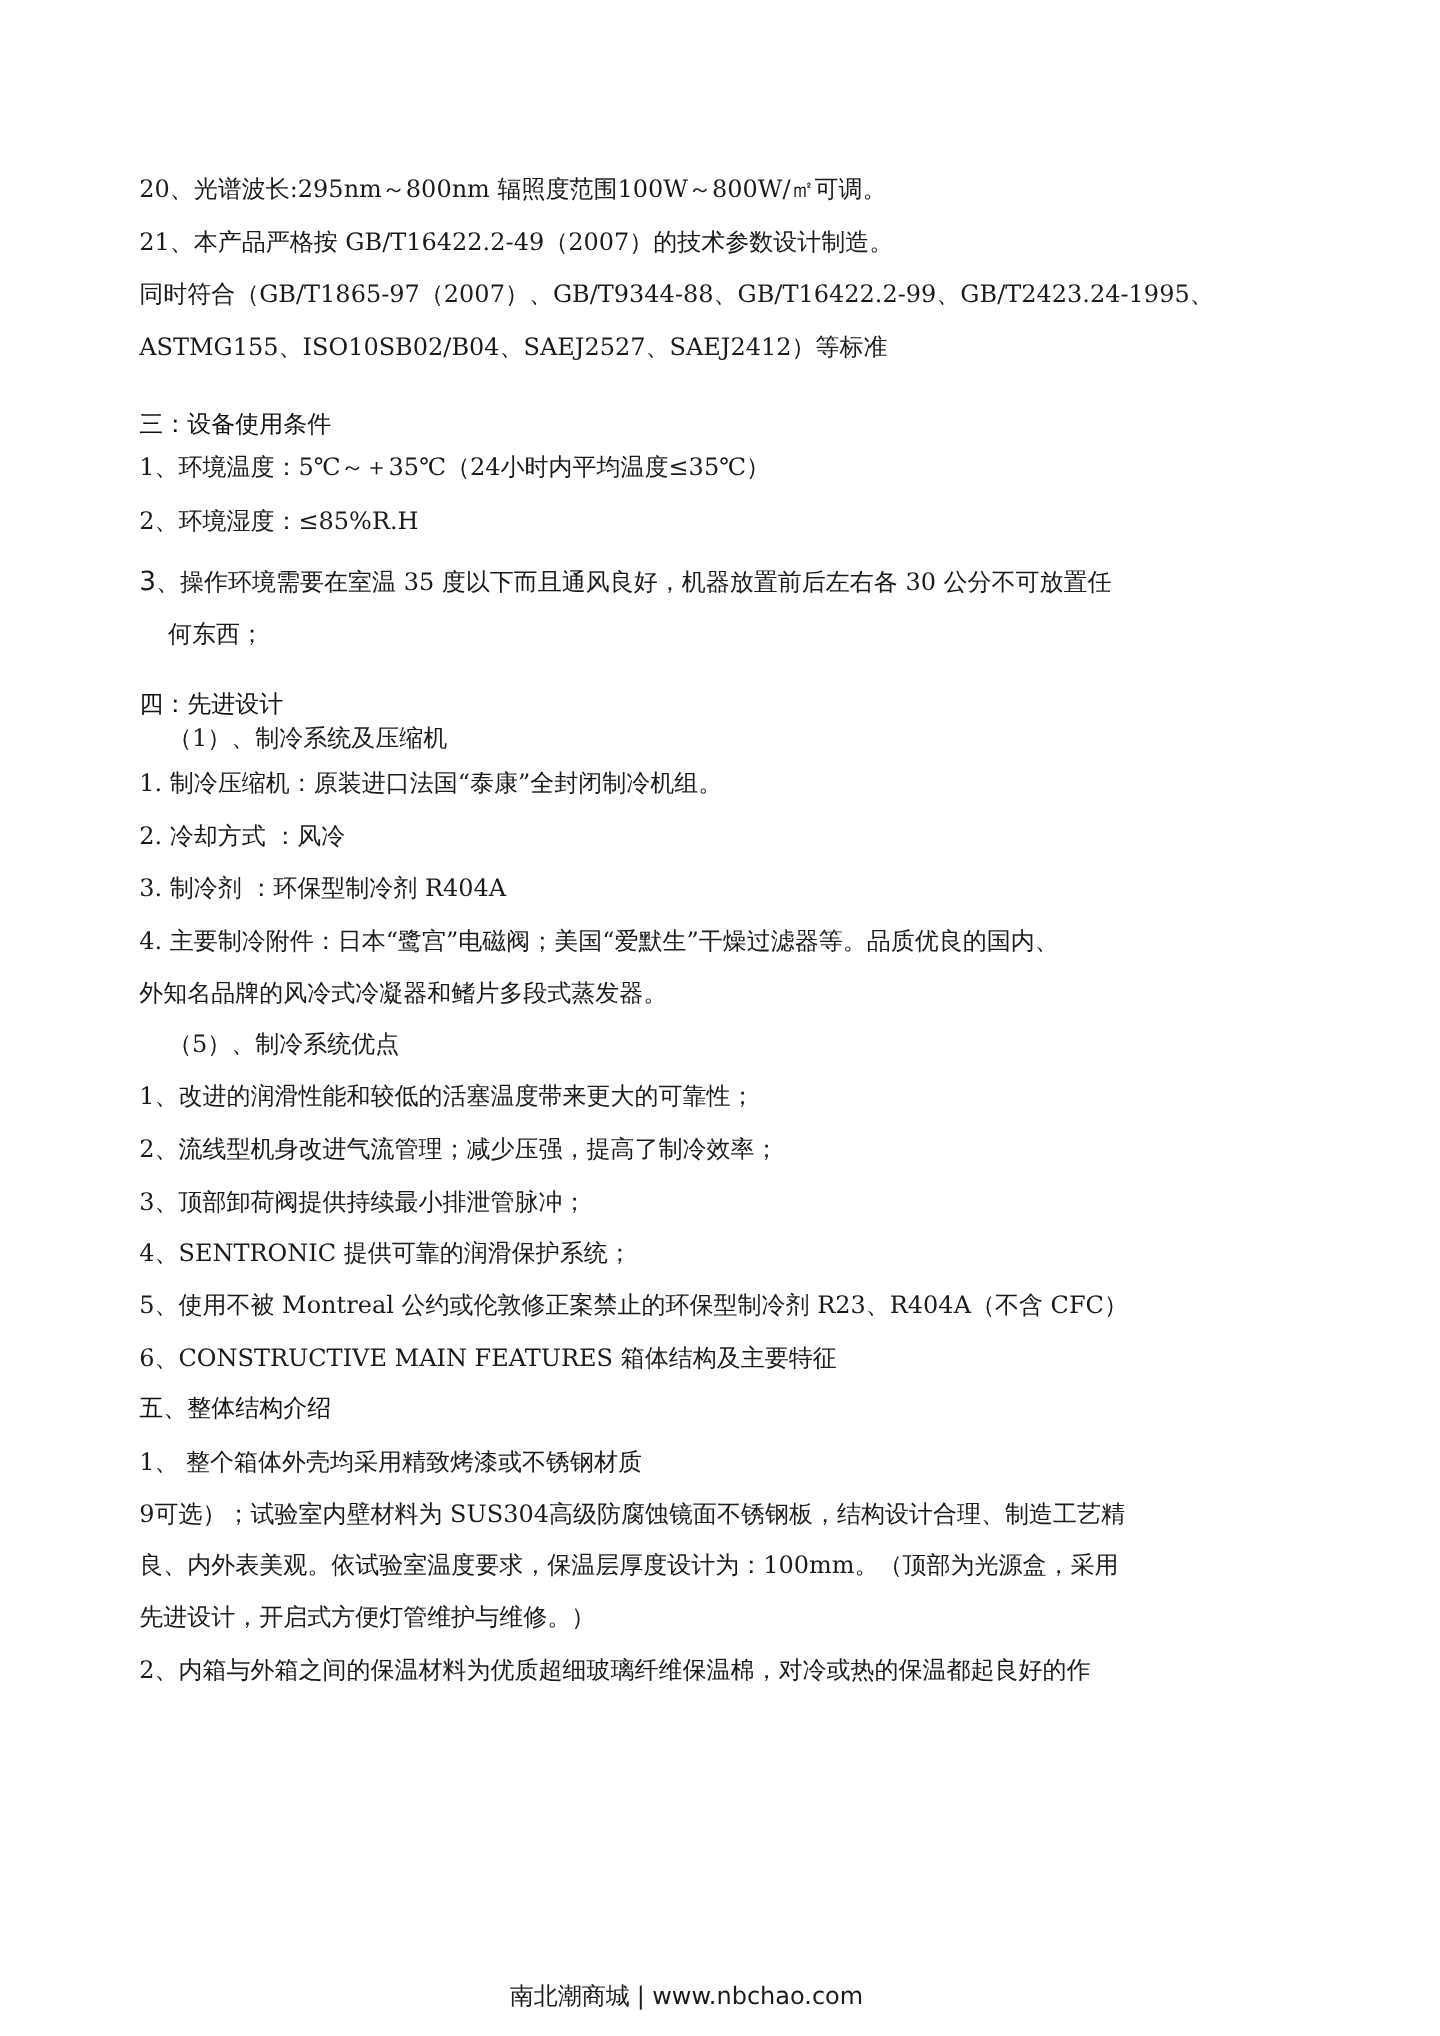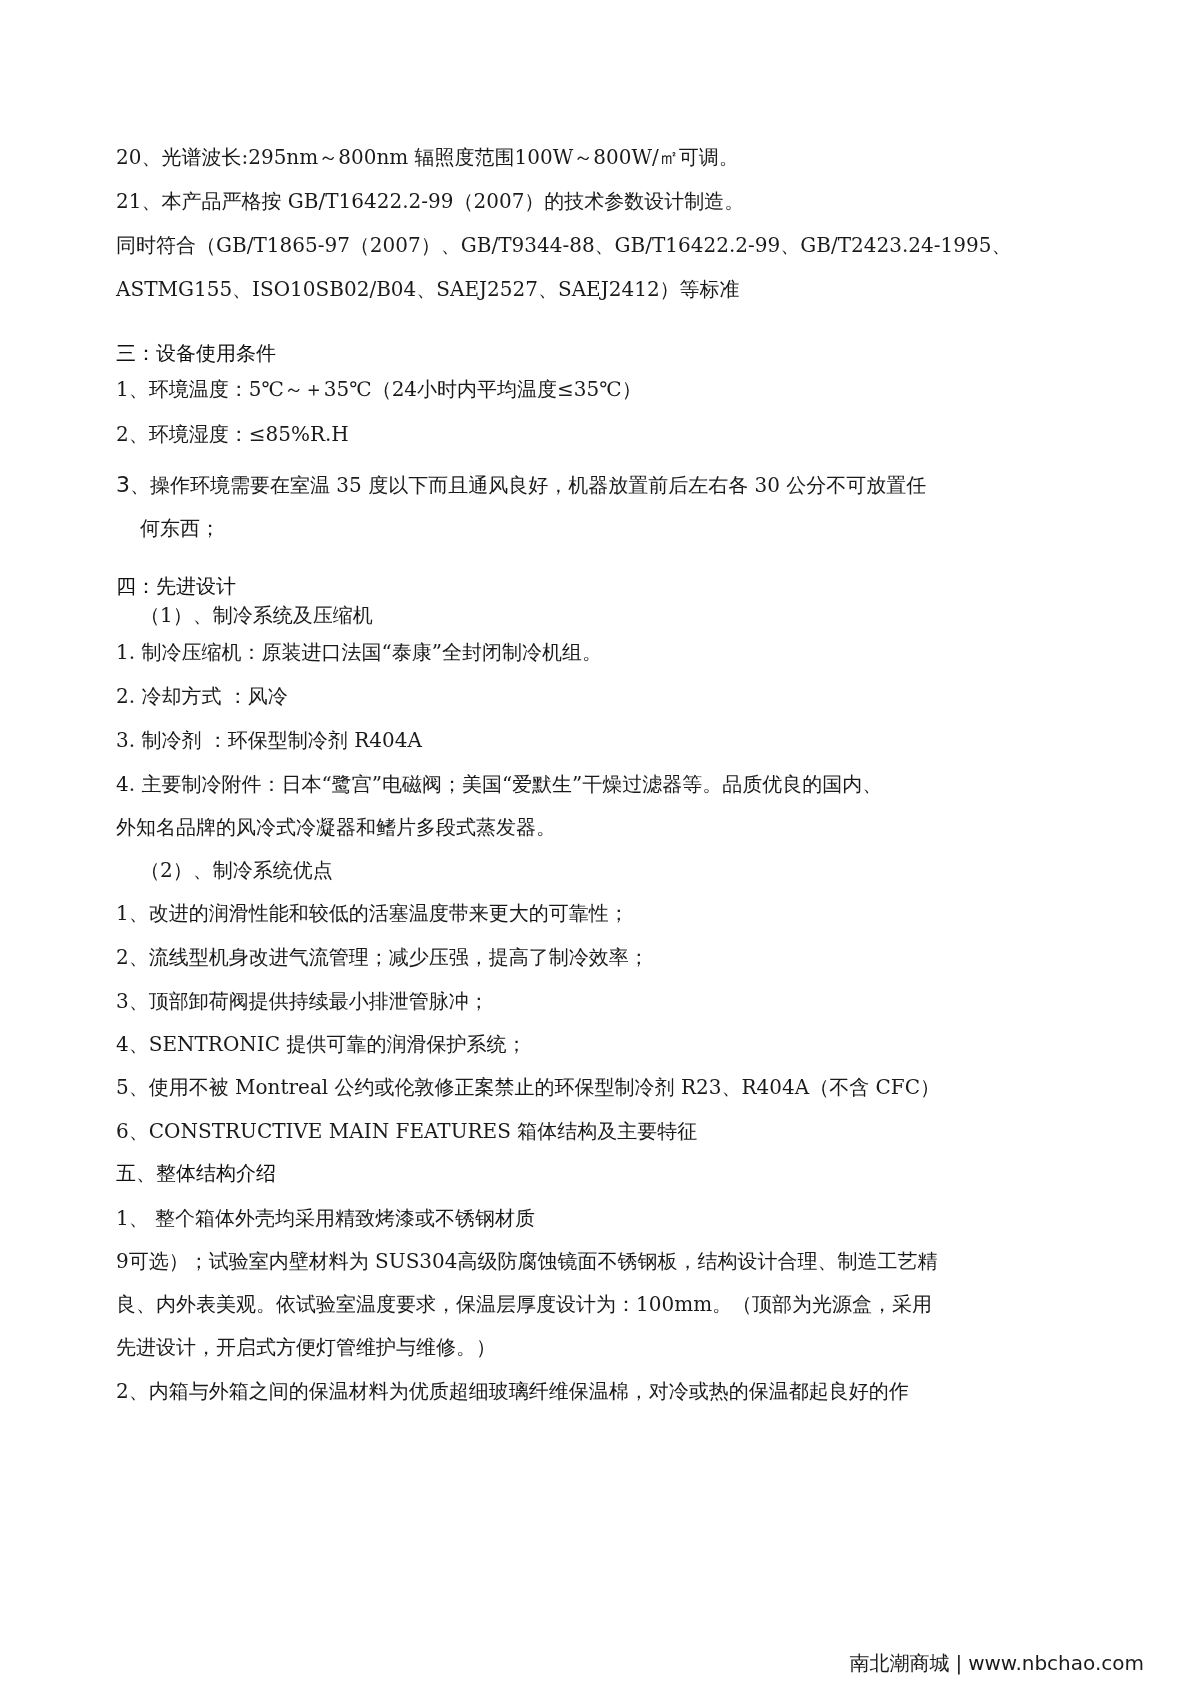--- a/index.html
+++ b/index.html
@@ -33,52 +33,52 @@
       font-family: "DejaVu Sans", "Liberation Sans", sans-serif;
       font-size: 22px;
     }
     .indent { left: 140px; }
     .sub-label { left: 116px; margin-left: 28px; }
     .footer {
       position: absolute;
       left: 0;
       width: 1144px;
       top: 1650px;
-      text-align: right;
+      text-align: center;
       font-family: "DejaVu Sans", "Liberation Sans", sans-serif;
       font-size: 20px;
       color: #1a1a1a;
     }
     .footer .sep { margin: 0 6px; }
   </style>
 </head>
 <body>
 
 <div>
 
   <div class="line" style="top:144px">20、光谱波长:295nm～800nm 辐照度范围100W～800W/㎡可调。</div>
-  <div class="line" style="top:188px">21、本产品严格按 GB/T16422.2-99（2007）的技术参数设计制造。</div>
+  <div class="line" style="top:188px">21、本产品严格按 GB/T16422.2-49（2007）的技术参数设计制造。</div>
   <div class="line" style="top:232px">同时符合（GB/T1865-97（2007）、GB/T9344-88、GB/T16422.2-99、GB/T2423.24-1995、</div>
   <div class="line" style="top:276px">ASTMG155、ISO10SB02/B04、SAEJ2527、SAEJ2412）等标准</div>
 
   <div class="line heading" style="top:340px">三：设备使用条件</div>
   <div class="line" style="top:376px">1、环境温度：5℃～＋35℃（24小时内平均温度≤35℃）</div>
   <div class="line" style="top:421px">2、环境湿度：≤85%R.H</div>
   <div class="line" style="top:472px"><span class="big-num">3</span><span>、操作环境需要在室温 35 度以下而且通风良好，机器放置前后左右各 30 公分不可放置任</span></div>
   <div class="line indent" style="top:515px">何东西；</div>
 
   <div class="line heading" style="top:573px">四：先进设计</div>
   <div class="line sub-label" style="top:602px; left:112px">（1）、制冷系统及压缩机</div>
   <div class="line" style="top:639px">1.  制冷压缩机：原装进口法国“泰康”全封闭制冷机组。</div>
   <div class="line" style="top:683px">2.  冷却方式  ：风冷</div>
   <div class="line" style="top:727px">3.  制冷剂     ：环保型制冷剂 R404A</div>
   <div class="line" style="top:771px">4.  主要制冷附件：日本“鹭宫”电磁阀；美国“爱默生”干燥过滤器等。品质优良的国内、</div>
   <div class="line" style="top:814px">外知名品牌的风冷式冷凝器和鳍片多段式蒸发器。</div>
 
-  <div class="line sub-label" style="top:857px; left:112px">（2）、制冷系统优点</div>
+  <div class="line sub-label" style="top:857px; left:112px">（5）、制冷系统优点</div>
   <div class="line" style="top:900px">1、改进的润滑性能和较低的活塞温度带来更大的可靠性；</div>
   <div class="line" style="top:944px">2、流线型机身改进气流管理；减少压强，提高了制冷效率；</div>
   <div class="line" style="top:988px">3、顶部卸荷阀提供持续最小排泄管脉冲；</div>
   <div class="line" style="top:1031px">4、SENTRONIC 提供可靠的润滑保护系统；</div>
   <div class="line" style="top:1074px">5、使用不被 Montreal 公约或伦敦修正案禁止的环保型制冷剂 R23、R404A（不含 CFC）</div>
   <div class="line" style="top:1118px">6、CONSTRUCTIVE MAIN FEATURES 箱体结构及主要特征</div>
 
   <div class="line heading" style="top:1160px">五、整体结构介绍</div>
   <div class="line" style="top:1205px">1、  整个箱体外壳均采用精致烤漆或不锈钢材质</div>
   <div class="line" style="top:1248px">9可选）；试验室内壁材料为 SUS304高级防腐蚀镜面不锈钢板，结构设计合理、制造工艺精</div>

